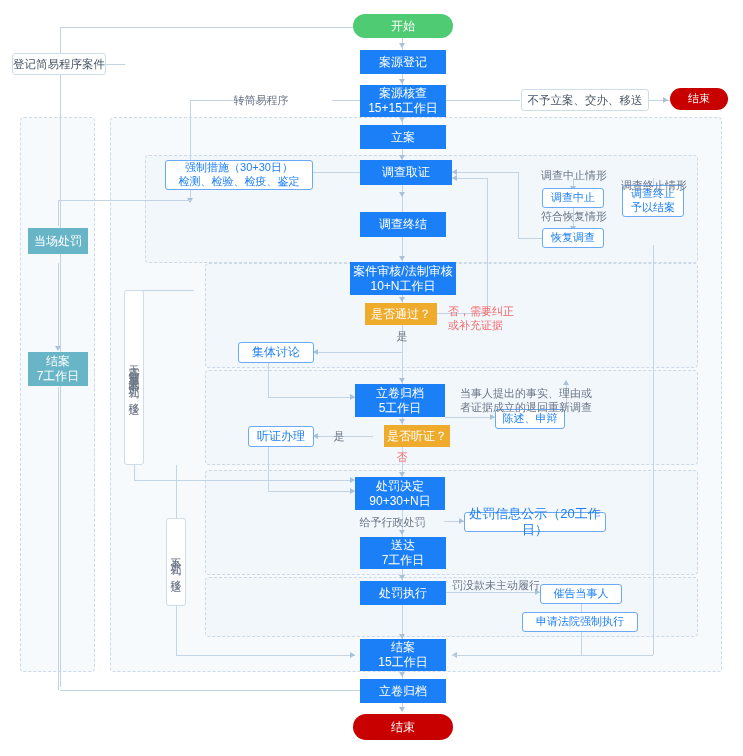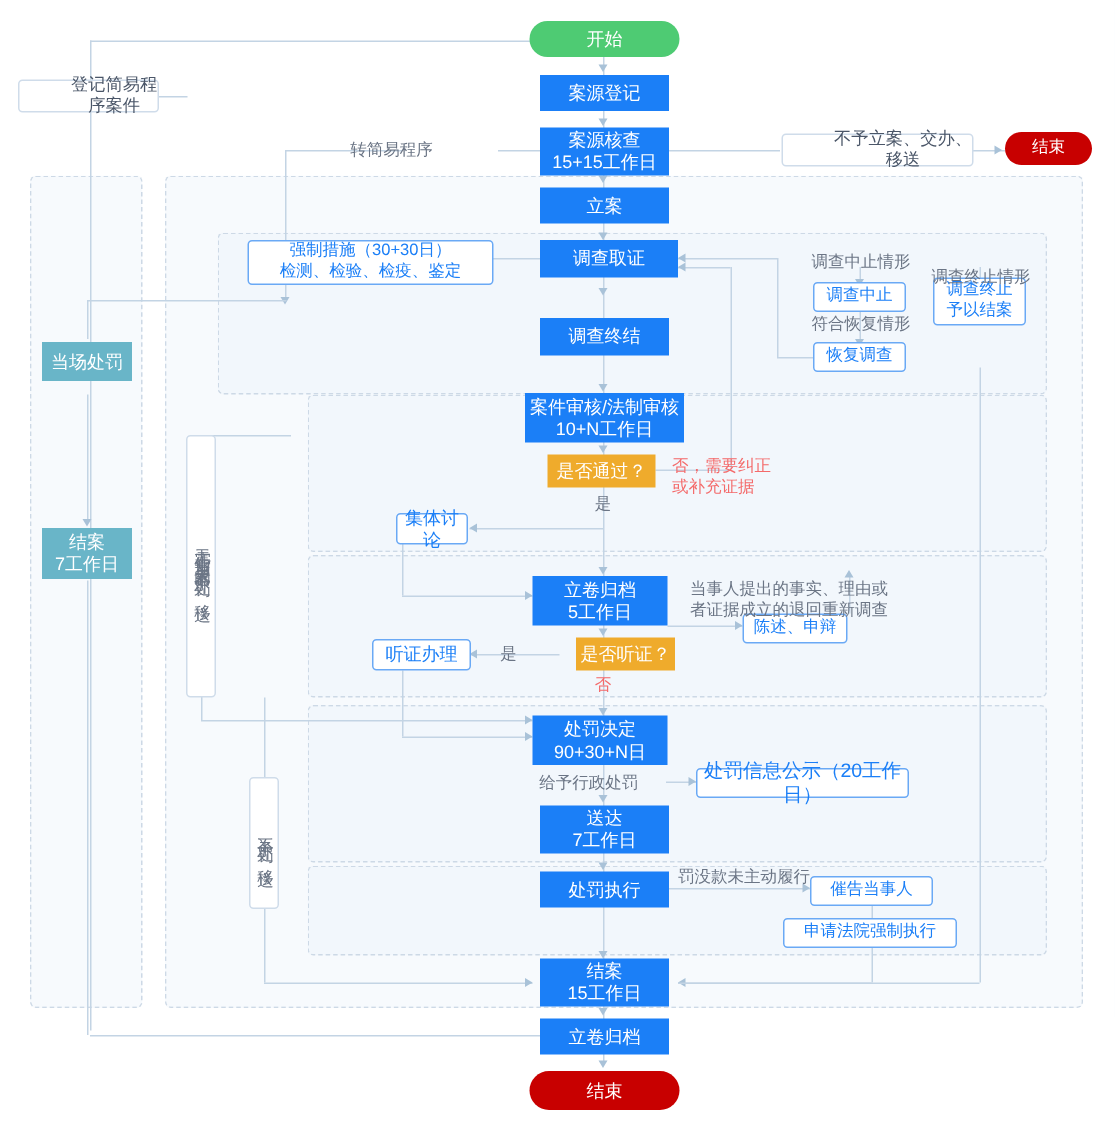--- a/index.html
+++ b/index.html
@@ -7,21 +7,21 @@
   #stage{position:relative;width:743px;height:756px;background:#fff;overflow:hidden;}
   .node{position:absolute;box-sizing:border-box;display:flex;align-items:center;justify-content:center;text-align:center;line-height:1.25;white-space:pre-line;}
 
   
   .n-start{background:#4ecb73;color:#fff;border-radius:16px;font-size:12px;}
   .n-end{background:#c80000;color:#fff;border-radius:16px;font-size:12px;}
   .n-blue{background:#1b7ff7;color:#fff;font-size:12px;}
   .n-teal{background:#69b5c8;color:#fff;font-size:12px;}
   .n-orange{background:#efab2c;color:#fff;font-size:12px;}
   .n-out{background:#fff;color:#1b7ff7;border:1px solid #6aa9f5;border-radius:3px;font-size:12px;}
-  .n-plain{background:#fff;color:#4a5668;border:1px solid #cfdcea;border-radius:3px;font-size:11.5px;padding-left:34px;}
+  .n-plain{background:#fff;color:#4a5668;border:1px solid #cfdcea;border-radius:3px;font-size:11.5px;}
 
   
   .lbl{position:absolute;font-size:11px;color:#6b7585;line-height:1.3;white-space:pre-line;text-align:center;}
   .lbl.red{color:#f46a6a;}
 
   
   .vbox{position:absolute;box-sizing:border-box;background:#fff;border:1px solid #cfdcea;border-radius:3px;
         color:#6b7585;font-size:11px;display:flex;align-items:center;justify-content:center;
         writing-mode:vertical-rl;text-orientation:upright;letter-spacing:2px;line-height:1.1;}
 
@@ -156,21 +156,21 @@
   <div class="node n-start" style="left:353px;top:14px;width:100px;height:24px;">开始</div>
   <div class="node n-blue" style="left:360px;top:50px;width:86px;height:24px;">案源登记</div>
   <div class="node n-blue" style="left:360px;top:85px;width:86px;height:32px;">案源核查
 15+15工作日</div>
   <div class="node n-blue" style="left:360px;top:125px;width:86px;height:24px;">立案</div>
   <div class="node n-blue" style="left:360px;top:160px;width:92px;height:25px;">调查取证</div>
   <div class="node n-blue" style="left:360px;top:212px;width:86px;height:25px;">调查终结</div>
   <div class="node n-blue" style="left:350px;top:262px;width:106px;height:33px;">案件审核/法制审核
 10+N工作日</div>
   <div class="node n-orange" style="left:365px;top:303px;width:72px;height:22px;">是否通过？</div>
-  <div class="node n-out" style="left:264px;top:342px;width:48px;height:21px;">集体讨论</div>
+  <div class="node n-out" style="left:238px;top:342px;width:76px;height:21px;">集体讨论</div>
   <div class="node n-blue" style="left:355px;top:384px;width:90px;height:33px;">立卷归档
 5工作日</div>
   <div class="node n-orange" style="left:384px;top:425px;width:66px;height:22px;">是否听证？</div>
   <div class="node n-out" style="left:248px;top:426px;width:66px;height:21px;">听证办理</div>
   <div class="node n-blue" style="left:355px;top:477px;width:90px;height:33px;">处罚决定
 90+30+N日</div>
   <div class="node n-blue" style="left:360px;top:537px;width:86px;height:32px;">送达
 7工作日</div>
   <div class="node n-blue" style="left:360px;top:581px;width:86px;height:24px;">处罚执行</div>
   <div class="node n-blue" style="left:360px;top:639px;width:86px;height:32px;">结案
@@ -179,21 +179,21 @@
   <div class="node n-end" style="left:353px;top:714px;width:100px;height:26px;">结束</div>
 
   <div class="node n-teal" style="left:28px;top:228px;width:60px;height:26px;">当场处罚</div>
   <div class="node n-teal" style="left:28px;top:352px;width:60px;height:34px;">结案
 7工作日</div>
 
   <div class="node n-plain" style="left:12px;top:53px;width:94px;height:22px;">登记简易程序案件</div>
   <div class="node n-plain" style="left:521px;top:89px;width:128px;height:22px;">不予立案、交办、移送</div>
   <div class="node n-end" style="left:670px;top:88px;width:58px;height:22px;font-size:11px;">结束</div>
 
-  <div class="node n-out" style="left:165px;top:160px;width:164px;height:30px;font-size:11px;">强制措施（30+30日）
+  <div class="node n-out" style="left:165px;top:160px;width:148px;height:30px;font-size:11px;">强制措施（30+30日）
 检测、检验、检疫、鉴定</div>
   <div class="node n-out" style="left:542px;top:188px;width:62px;height:20px;font-size:11px;">调查中止</div>
   <div class="node n-out" style="left:542px;top:228px;width:62px;height:20px;font-size:11px;">恢复调查</div>
   <div class="node n-out" style="left:622px;top:185px;width:62px;height:32px;font-size:11px;">调查终止
 予以结案</div>
   <div class="node n-out" style="left:495px;top:409px;width:70px;height:20px;font-size:11px;">陈述、申辩</div>
   <div class="node n-out" style="left:464px;top:512px;width:142px;height:20px;font-size:13px;">处罚信息公示（20工作日）</div>
   <div class="node n-out" style="left:540px;top:584px;width:82px;height:20px;font-size:11px;">催告当事人</div>
   <div class="node n-out" style="left:522px;top:612px;width:116px;height:20px;font-size:11px;">申请法院强制执行</div>
 

